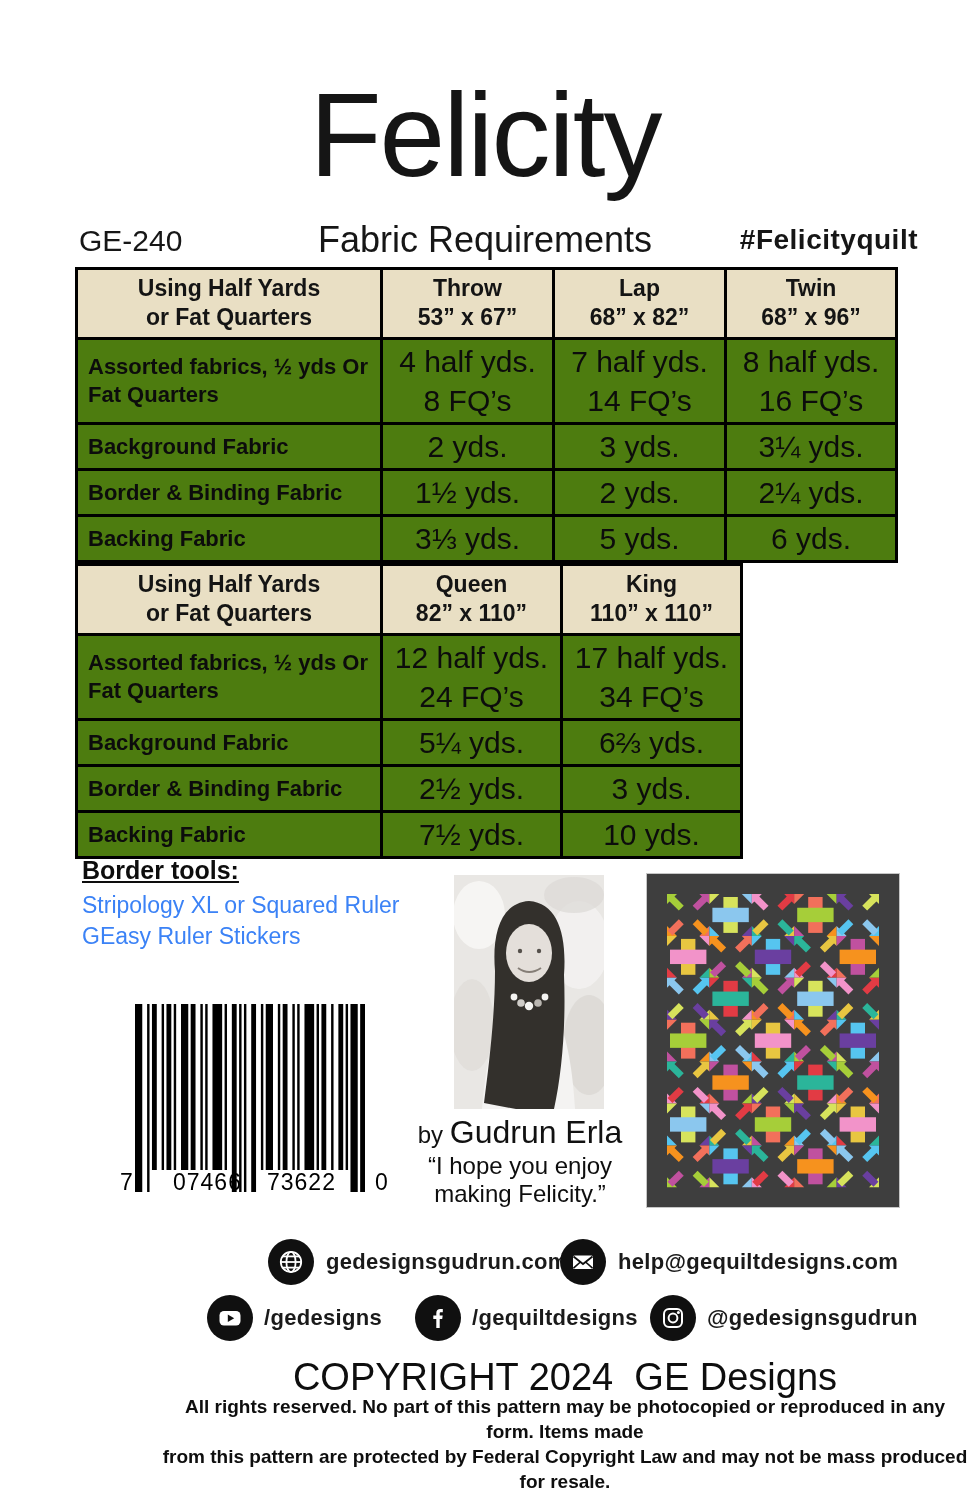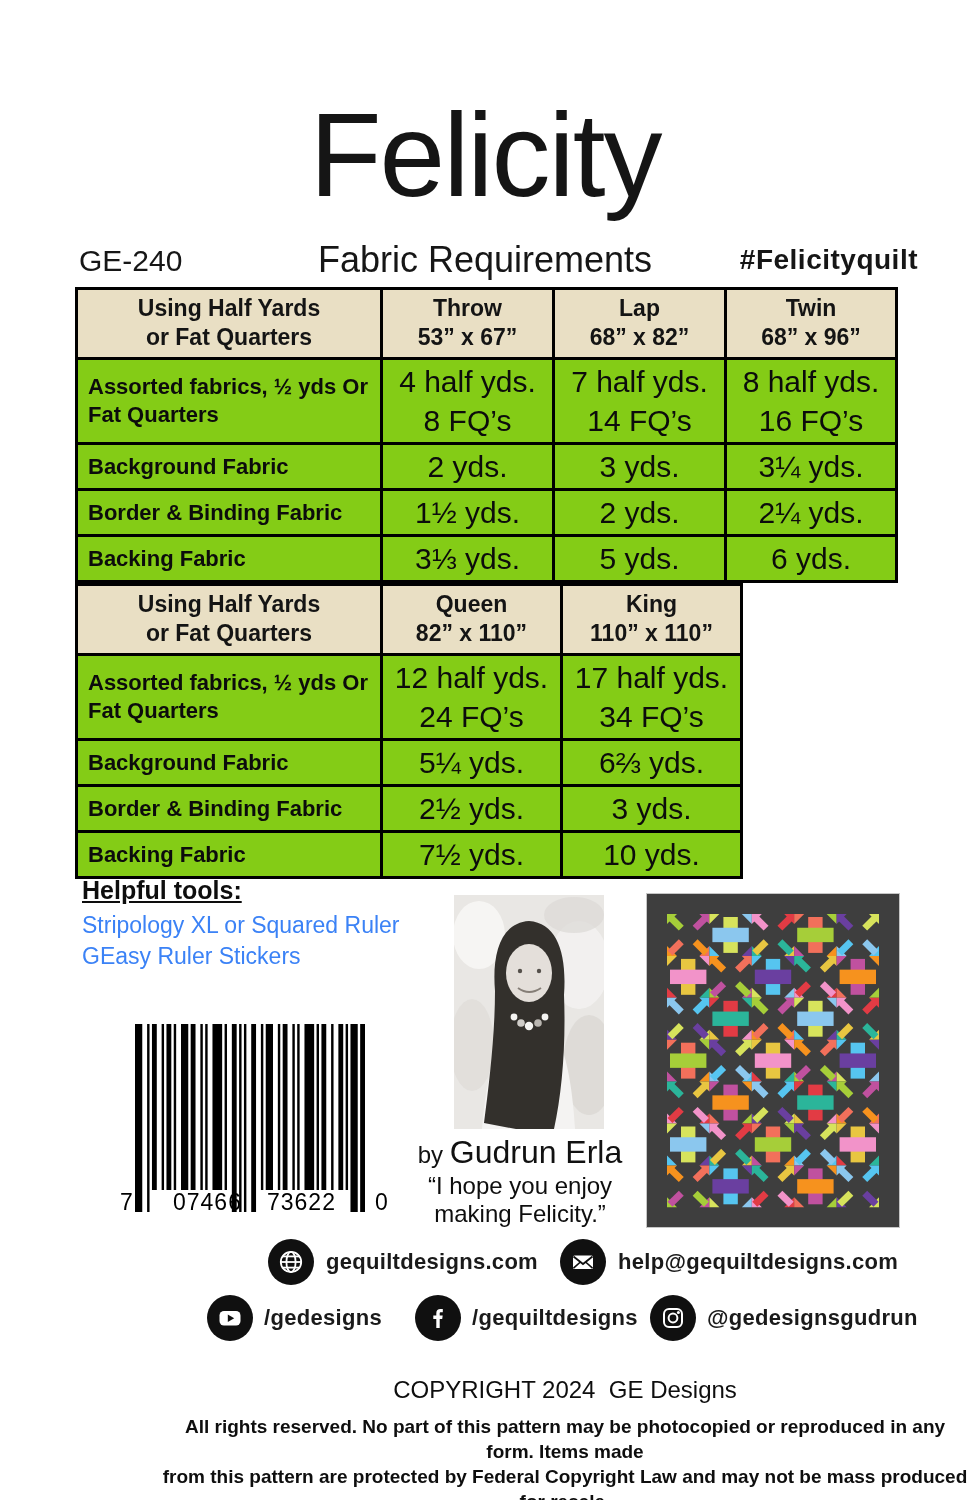--- a/index.html
+++ b/index.html
@@ -1,34 +1,34 @@
 <!DOCTYPE html>
 <html><head>
 <meta charset="utf-8">
 <title>Felicity — Fabric Requirements</title>
 <style>
   html,body{margin:0;padding:0;background:#fff;}
   .page{
     position:relative;width:970px;height:1500px;background:#ffffff;overflow:hidden;
     font-family:"Liberation Sans","DejaVu Sans",sans-serif;color:#111;
   }
-  .abs{position:absolute;margin-top:20px;}
+  .abs{position:absolute;}
   .ml{white-space:pre-line;}
 
   
   .title{
     left:0;right:0;top:74px;text-align:center;
     font-size:118px;font-weight:200;letter-spacing:-2px;line-height:1.05;color:#151515;
   }
   .pattern-number{left:79px;top:224px;font-size:30px;font-weight:300;color:#161616;}
   .subtitle{left:0;right:0;top:219px;text-align:center;font-size:36px;font-weight:400;color:#161616;}
   .hashtag{right:52px;top:224px;font-size:28px;font-weight:700;color:#161616;letter-spacing:0.5px;}
 
   
-  table.fr{border-collapse:collapse;table-layout:fixed;background:#84cc16;}
+  table.fr{border-collapse:collapse;table-layout:fixed;background:#4d7c0f;}
   table.fr th,table.fr td{border:3px solid #000;vertical-align:middle;overflow:hidden;}
   table.fr th{
     background:#e9dfc4;color:#141414;font-size:23px;font-weight:700;
     text-align:center;line-height:1.28;padding:4px 2px;
   }
   td.rlabel{font-size:22px;font-weight:700;text-align:left;padding:3px 6px 3px 10px;line-height:1.25;color:#0c0c0c;}
   td.rval{font-size:30px;font-weight:400;text-align:center;line-height:1.3;color:#0c0c0c;padding:2px;}
   #table1{left:75px;top:267px;width:820px;}
   #table2{left:75px;top:563px;width:665px;}
 
@@ -51,21 +51,21 @@
   .quilt{left:646px;top:873px;width:252px;height:333px;border:1px solid #c6c6c6;box-sizing:content-box;}
 
   
   .soc-circle{
     position:absolute;width:46px;height:46px;border-radius:50%;background:#101010;
     display:flex;align-items:center;justify-content:center;
   }
   .soc-label{position:absolute;font-size:22px;font-weight:700;color:#1a1a1a;letter-spacing:0.3px;}
 
   
-  .copyright{left:160px;width:810px;top:1356px;text-align:center;font-size:24px;font-weight:400;color:#0e0e0e;white-space:pre-wrap;}
+  .copyright{left:160px;width:810px;top:1356px;text-align:center;font-size:38px;font-weight:400;color:#0e0e0e;white-space:pre-wrap;}
   .fineprint{left:160px;width:810px;top:1394px;text-align:center;font-size:19px;font-weight:700;color:#0e0e0e;line-height:1.32;}
 
   
   .ge-logo{left:56px;top:1282px;width:156px;text-align:center;}
   .ge-word{font-size:76px;font-weight:200;color:#9b9b9b;line-height:0.8;letter-spacing:-3px;margin-top:2px;}
   .ge-designs{font-size:25px;font-weight:300;color:#9b9b9b;letter-spacing:3px;margin-top:2px;}
   .ge-iceland{font-size:13px;font-weight:400;color:#d8d8d8;letter-spacing:7px;margin-top:4px;}
 </style>
 </head>
 <body>
@@ -160,21 +160,21 @@
       <td class="rval">3 yds.</td>
     </tr>
     <tr style="height:40px">
       <td class="rlabel">Backing Fabric</td>
       <td class="rval">7½ yds.</td>
       <td class="rval">10 yds.</td>
     </tr>
   </tbody>
     </table>
 
-  <div class="abs tools-heading">Helpful tools:</div>
+  <div class="abs tools-heading">Border tools:</div>
   <div class="abs tools-list">
     <div>Stripology XL or Squared Ruler</div>
     <div>GEasy Ruler Stickers</div>
   </div>
 
   <div class="abs barcode">
     <svg id="barcode-svg" width="270" height="195" viewBox="0 0 270 195">
         <rect x="15.00" y="0" width="7.26" height="188" fill="#000"></rect>
         <rect x="27.11" y="0" width="2.42" height="188" fill="#000"></rect>
         <rect x="31.95" y="0" width="4.84" height="166" fill="#000"></rect>
@@ -498,21 +498,21 @@
     <svg width="26" height="26" viewBox="0 0 26 26">
       <g stroke="#fff" stroke-width="1.8" fill="none">
         <circle cx="13" cy="13" r="10.2"></circle>
           <ellipse cx="13" cy="13" rx="4.6" ry="10.2"></ellipse>
         <line x1="2.8" y1="13" x2="23.2" y2="13"></line>
           <line x1="4.4" y1="7.4" x2="21.6" y2="7.4"></line>
         <line x1="4.4" y1="18.6" x2="21.6" y2="18.6"></line>
       </g>
     </svg>
   </span>
-  <span class="soc-label" style="left:326px;top:1249px">gequiltdesigns.com</span>
+  <span class="soc-label" style="left:326px;top:1249px">gedesignsgudrun.com</span>
 
   <span class="soc-circle" style="left:560px;top:1239px">
     <svg width="26" height="26" viewBox="0 0 26 26">
       <rect x="3" y="6.5" width="20" height="13.5" rx="1.5" fill="#fff"></rect>
       <path d="M3.5,7.5 L13,15 L22.5,7.5" stroke="#101010" stroke-width="1.8" fill="none"></path>
       <path d="M3.5,19.2 L10.4,13 M22.5,19.2 L15.6,13" stroke="#101010" stroke-width="1.6" fill="none"></path>
     </svg>
   </span>
   <span class="soc-label" style="left:618px;top:1249px">help@gequiltdesigns.com</span>
 

